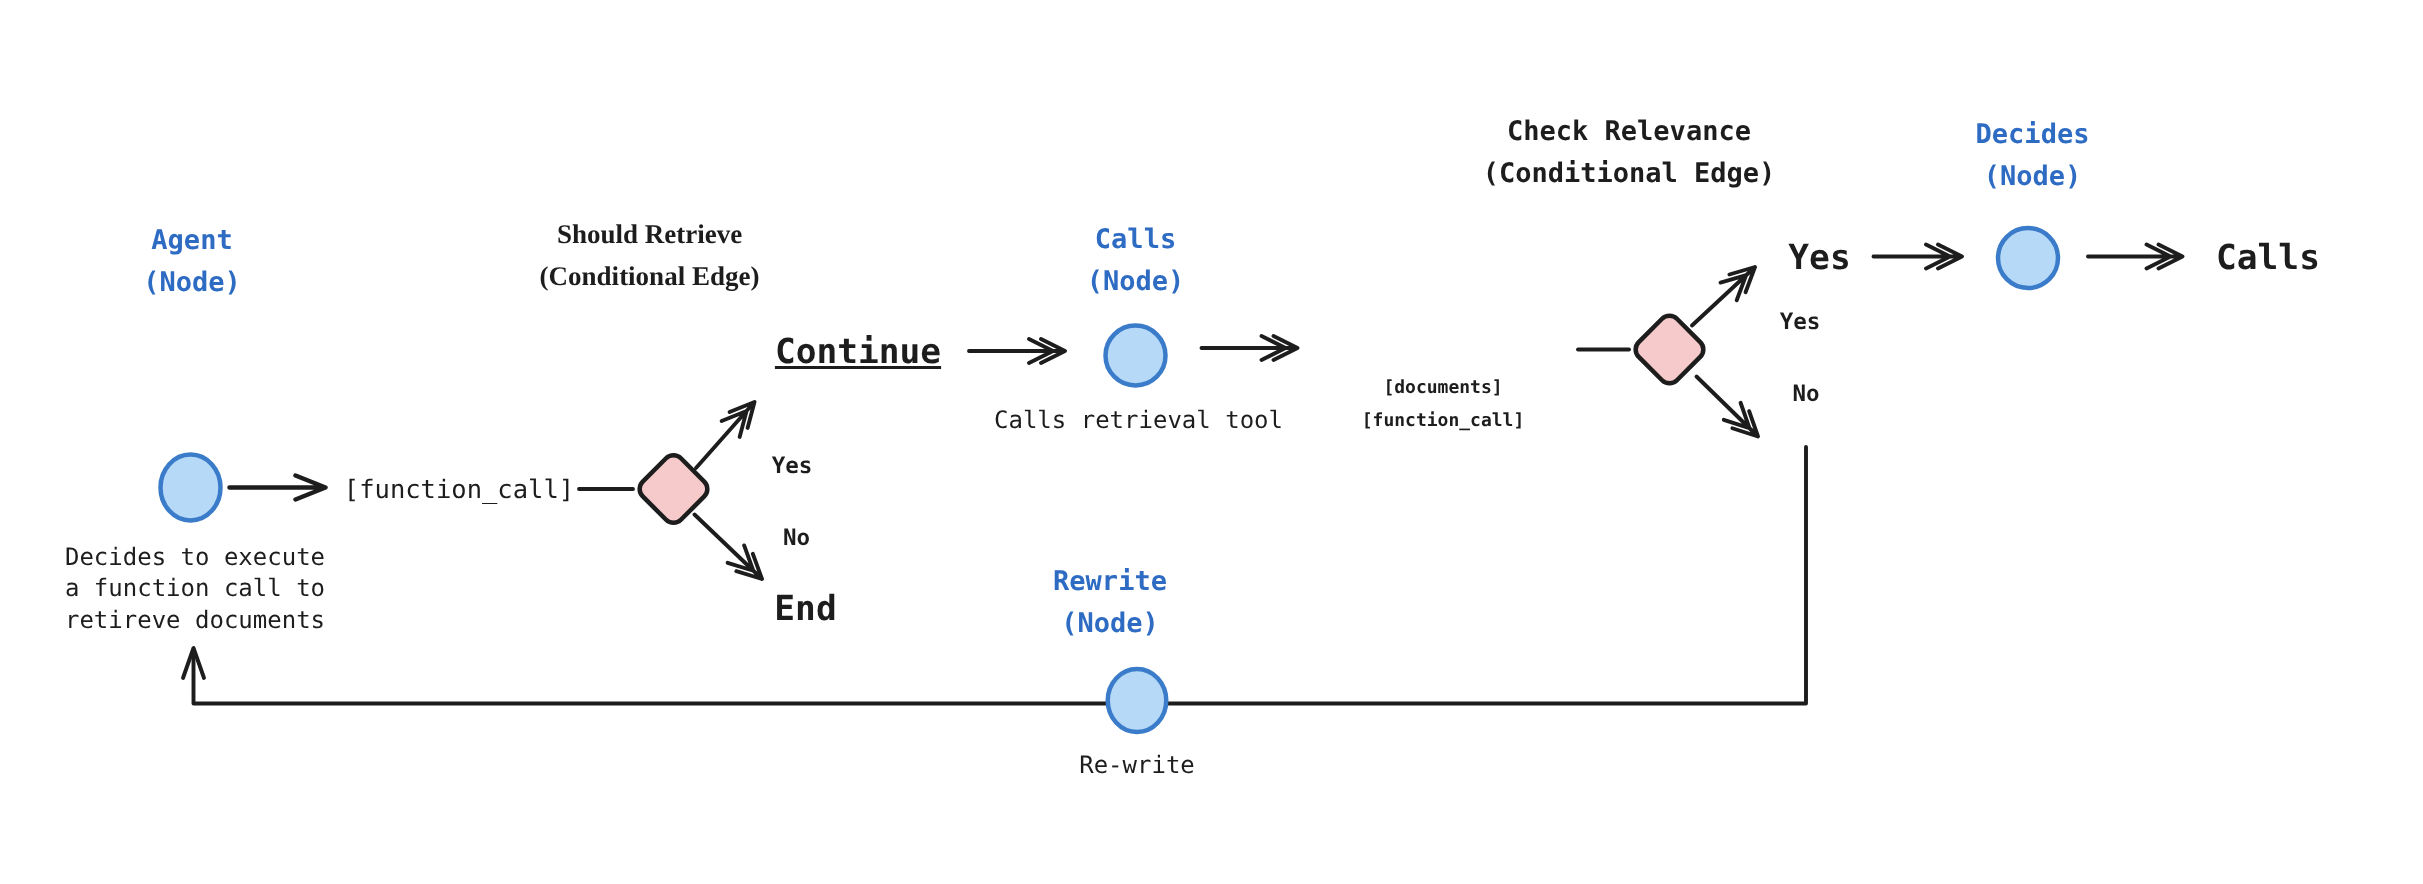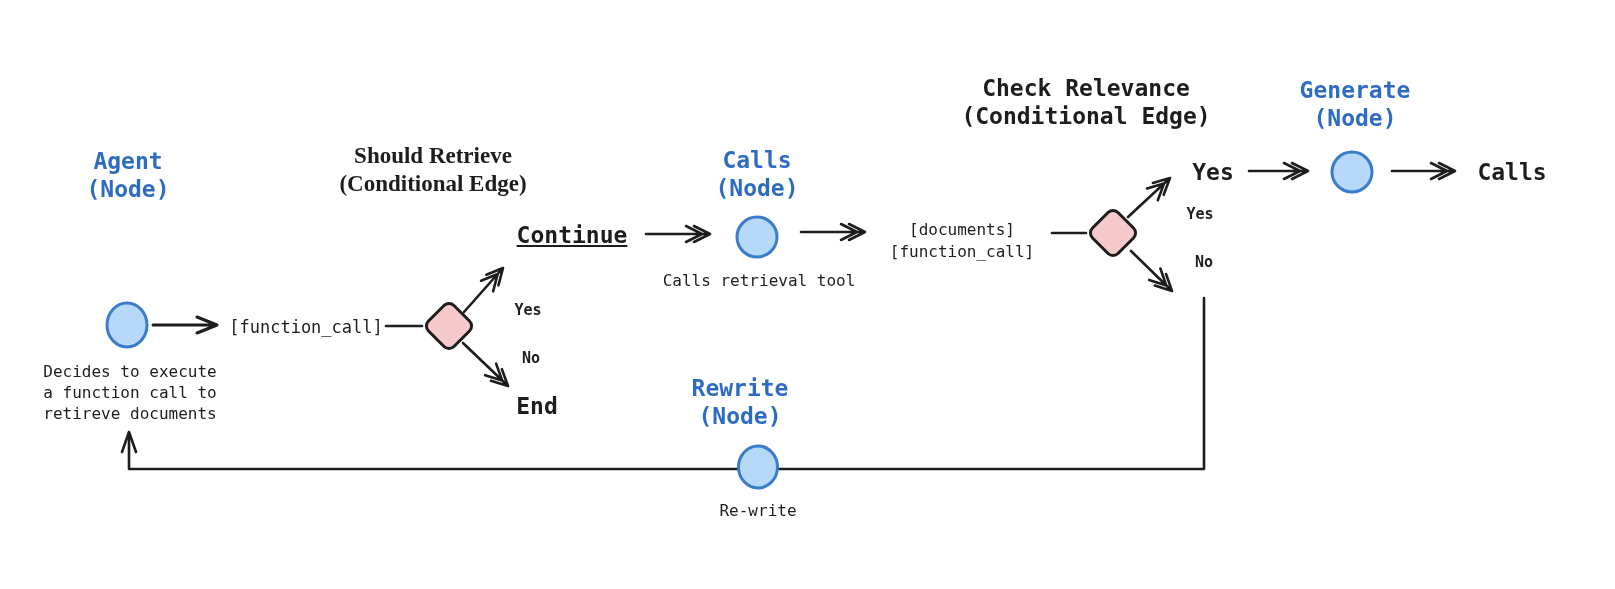--- a/index.html
+++ b/index.html
@@ -12,25 +12,25 @@
     --background:#ffffff;
   }
   *{margin:0;padding:0;box-sizing:border-box;}
   html,body{width:1615px;height:589px;background:var(--background);overflow:hidden;}
   .stage{position:relative;width:1615px;height:589px;background:var(--background);}
   .stage svg{position:absolute;left:0;top:0;}
 
   .lbl{position:absolute;transform:translate(-50%,-50%);text-align:center;
        font-family:"DejaVu Sans Mono",monospace;color:var(--dark-text);white-space:nowrap;}
   .blue{color:var(--blue-text);}
-  .title{font-size:23px;font-weight:700;line-height:28px;}
+  .title{font-size:18px;font-weight:700;line-height:28px;}
   .big{font-size:23px;font-weight:700;line-height:26px;}
   .cap{font-size:16px;font-weight:400;line-height:21px;}
   .code{font-size:17px;font-weight:400;line-height:22px;}
-  .code2{font-size:16px;font-weight:400;line-height:22px;}
+  .code2{font-size:12px;font-weight:700;line-height:22px;margin-top:28px;}
   .yn{font-size:15px;font-weight:700;line-height:18px;}
 
   .ink{fill:none;stroke:var(--dark-text);stroke-width:2.6;stroke-linecap:round;stroke-linejoin:round;}
   .ink-thick{fill:none;stroke:var(--dark-text);stroke-width:3;stroke-linecap:round;stroke-linejoin:round;}
   .node-circle{fill:var(--node-fill);stroke:var(--node-stroke);stroke-width:3;}
   .diamond{fill:var(--diamond-fill);stroke:var(--diamond-stroke);stroke-width:3;}
 </style>
 </head>
 <body>
 
@@ -74,21 +74,21 @@
 
   <div class="lbl title blue" style="left:128px;top:175px;">
     <div>Agent</div>
     <div>(Node)</div>
   </div>
   <div class="lbl title blue" style="left:757px;top:174px;">
     <div>Calls</div>
     <div>(Node)</div>
   </div>
   <div class="lbl title blue" style="left:1355px;top:104px;">
-    <div>Generate</div>
+    <div>Decides</div>
     <div>(Node)</div>
   </div>
   <div class="lbl title blue" style="left:740px;top:402px;">
     <div>Rewrite</div>
     <div>(Node)</div>
   </div>
 
   <div class="lbl title" style="left:433px;top:170px;font-family:Liberation Serif, serif;">
     <div>Should Retrieve</div>
     <div>(Conditional Edge)</div>

